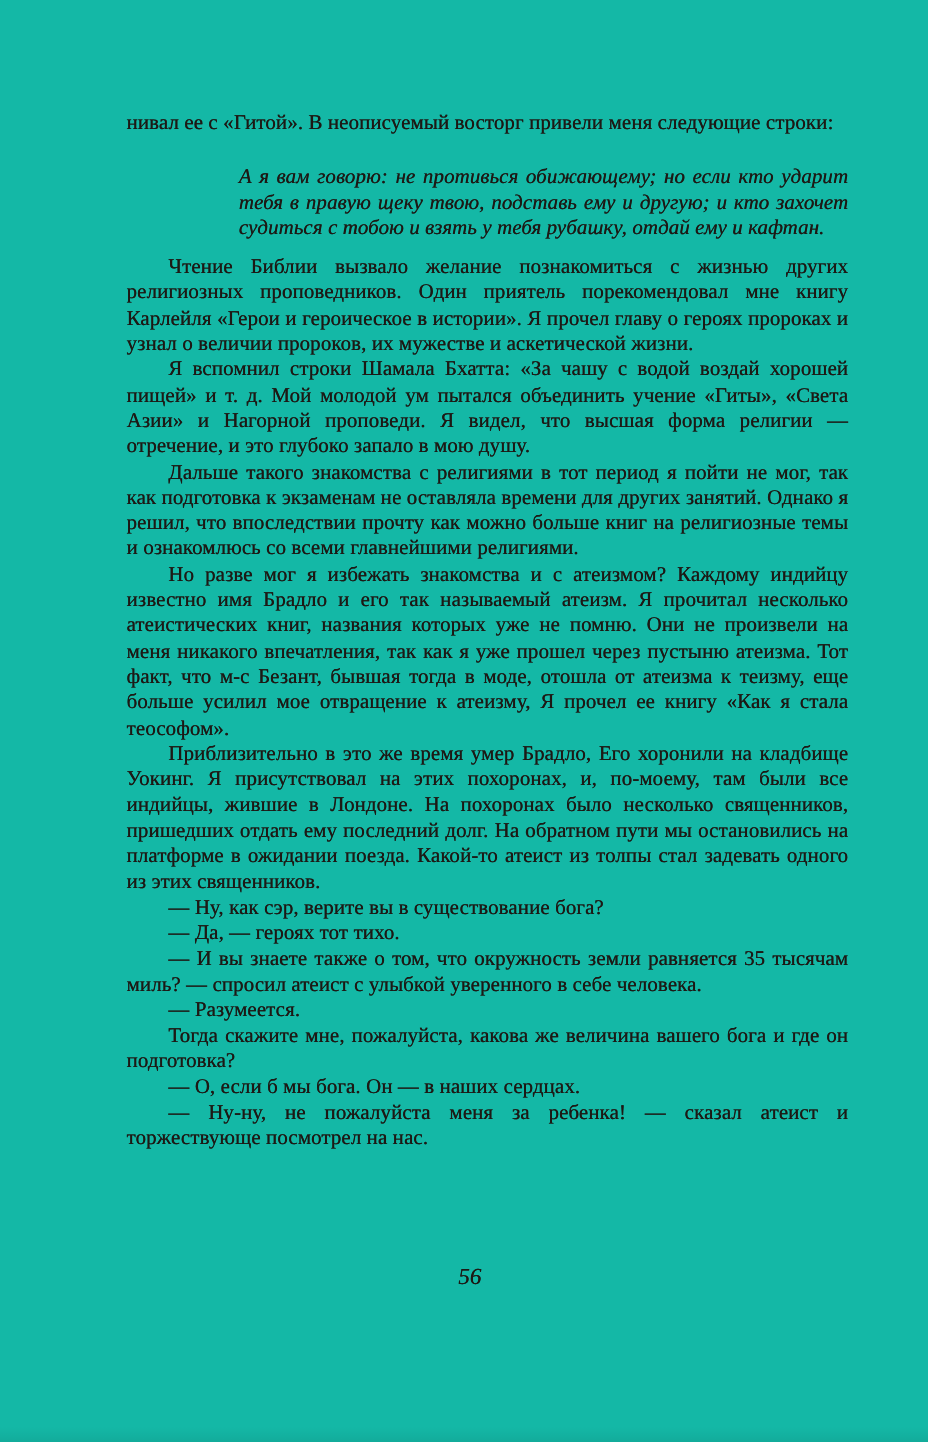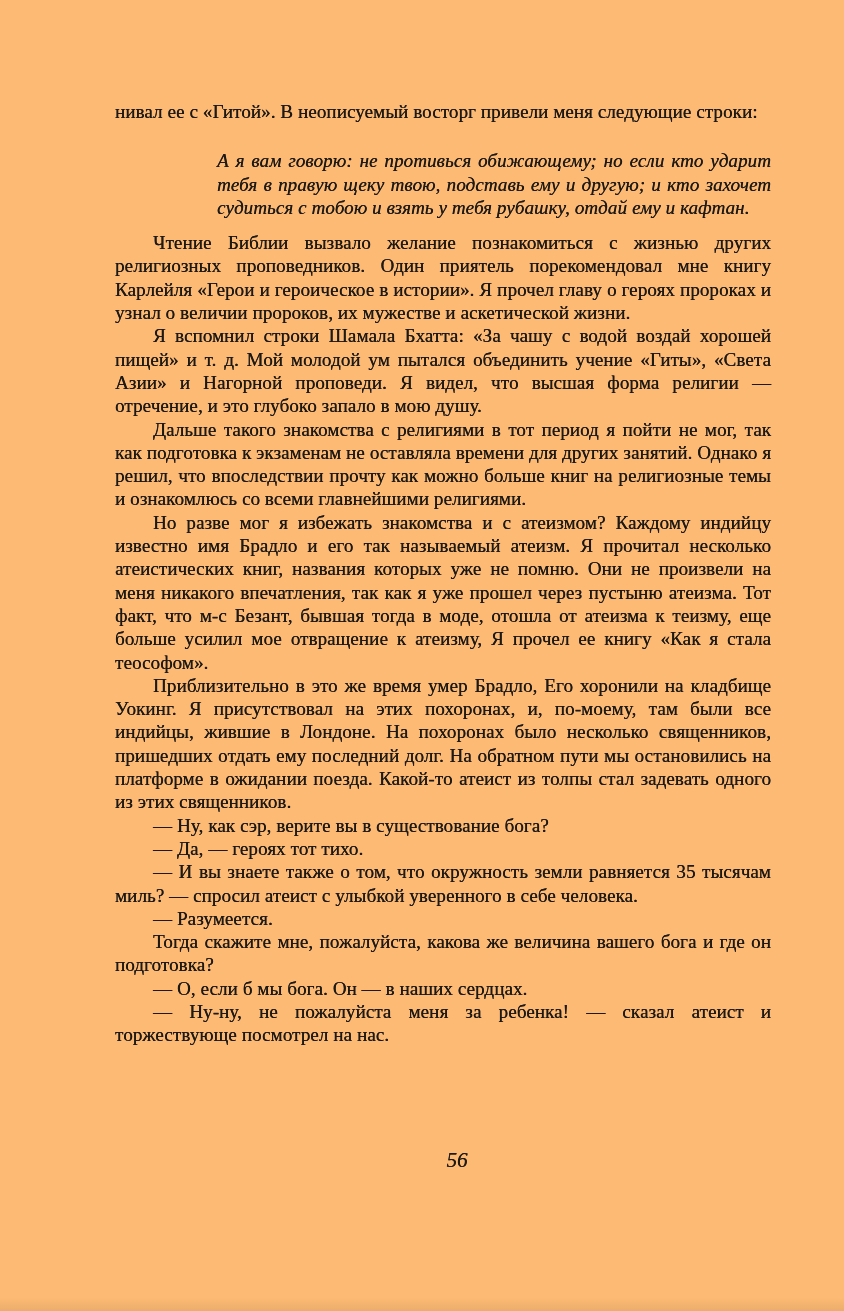--- a/index.html
+++ b/index.html
@@ -5,21 +5,21 @@
   html, body {
     margin: 0;
     padding: 0;
     background: #ffffff;
   }
   .page {
     position: relative;
     width: 844px;
     height: 1311px;
     margin: 0 auto;
-    background: #fdba74;
+    background: #14b8a6;
     overflow: hidden;
     font-family: "Liberation Serif", "DejaVu Serif", serif;
     color: #1d1915;
   }
   
   .page::after {
     content: "";
     position: absolute;
     left: 0; right: 0; bottom: 0;
     height: 14px;
@@ -50,21 +50,21 @@
   }
   blockquote.quote {
     margin: 26px 0 12px 102px;
     padding: 0;
     font-style: italic;
     text-indent: 0;
   }
   .page-number {
     position: absolute;
     top: 1148px;
-    left: 129px;
+    left: 99px;
     width: 656px;
     text-align: center;
     font-style: italic;
     font-size: 21px;
     text-shadow: 0.25px 0 0 currentColor;
   }
 </style>
 </head>
 <body>
 

